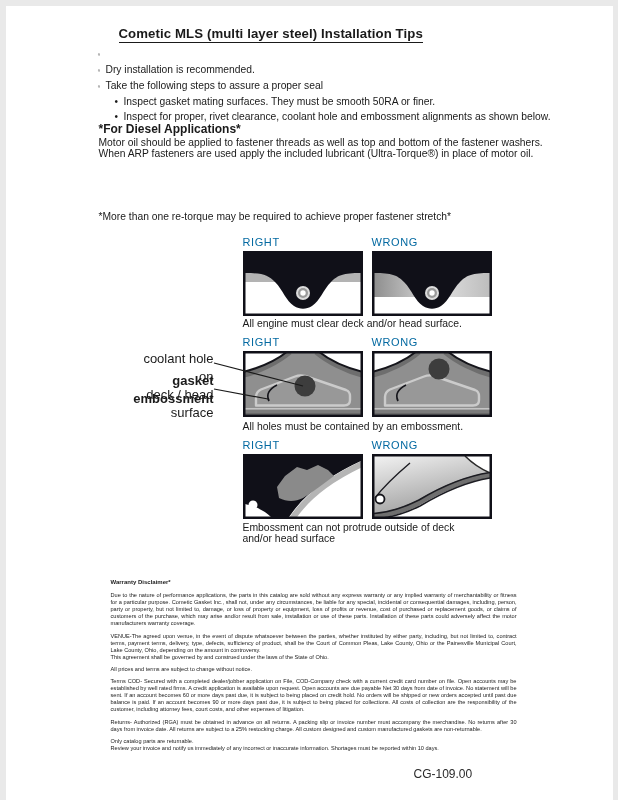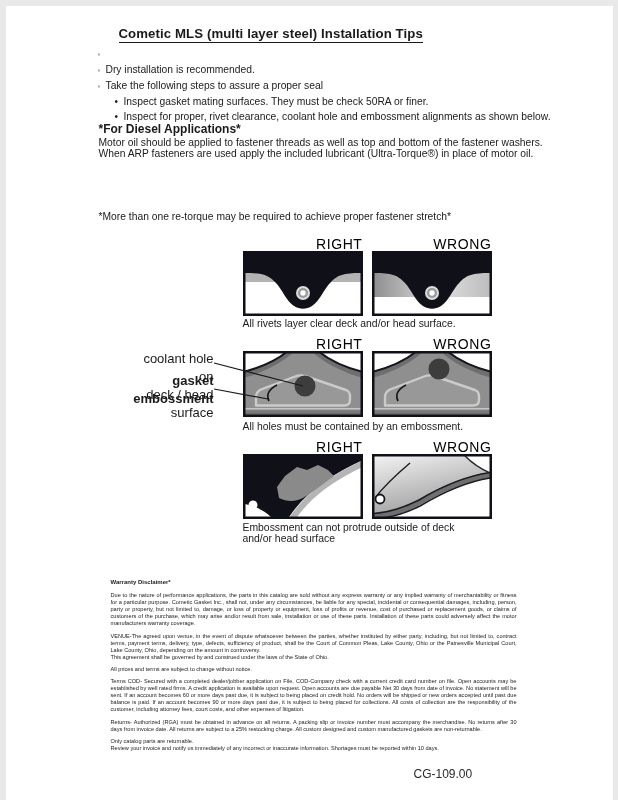--- a/index.html
+++ b/index.html
@@ -14,21 +14,21 @@
     border-bottom:1.6px solid #1a1a1a;padding-bottom:1px;letter-spacing:.1px;
   }
   .bullets{left:92px;top:41px;font-size:10.3px;line-height:15px;}
   .b-row{display:flex;align-items:baseline;}
   .b-row .mk{width:8px;font-size:8px;flex:0 0 8px;}
   .b-row.sub{margin-left:17px;}
   .b-row.sub .mk{font-size:10px;width:9px;flex:0 0 9px;}
   .diesel-h{left:93px;top:116px;font-size:12px;font-weight:bold;}
   .para{left:93px;font-size:10.3px;line-height:11.4px;width:452px;white-space:pre-line;}
   .p1{top:131px;} .p2{top:163px;} .p3{top:205px;}
-  .fig-label{font-size:14px;letter-spacing:.6px;color:#000000;width:120px;text-align:right;}
+  .fig-label{font-size:11px;letter-spacing:.6px;color:#0369a1;width:120px;text-align:left;}
   .fig-box svg{display:block;}
   .caption{font-size:10.4px;color:#1a1a1a;white-space:pre-line;line-height:11px;}
   .annot{font-size:13px;line-height:18px;text-align:right;white-space:pre-line;color:#1a1a1a;}
   .disc{left:105px;top:573px;width:406px;font-size:5.6px;line-height:7.1px;color:#222;}
   .disc .dh{font-weight:bold;font-size:6px;margin-bottom:6px;}
   .disc p{margin:0 0 5px 0;text-align:justify;}
   .disc p.tight{margin-bottom:0;}
   .page-num{left:408px;top:761px;font-size:12px;color:#2a2a2a;}
 </style>
 </head>
@@ -45,21 +45,21 @@
     <div class="b-row">
       <span class="mk">◦</span>
       <span>Dry installation is recommended.</span>
     </div>
     <div class="b-row">
       <span class="mk">◦</span>
       <span>Take the following steps to assure a proper seal</span>
     </div>
     <div class="b-row sub">
       <span class="mk">•</span>
-      <span>Inspect gasket mating surfaces.  They must be check 50RA or finer.</span>
+      <span>Inspect gasket mating surfaces.  They must be smooth 50RA or finer.</span>
     </div>
     <div class="b-row sub">
       <span class="mk">•</span>
       <span>Inspect for proper, rivet clearance, coolant hole and embossment alignments as shown below.</span>
     </div>
   </div>
 
   <div class="abs diesel-h">*For Diesel Applications*</div>
   <div class="abs para p1">Motor oil should be applied to fastener threads as well as top and bottom of the fastener washers.
 When ARP fasteners are used apply the included lubricant (Ultra-Torque®) in place of motor oil.</div>
@@ -90,21 +90,21 @@
       </defs>
       <rect width="120" height="65" fill="#ffffff"></rect>
       <rect x="2" y="22" width="116" height="24" fill="url(#gw1)"></rect>
       <path d="M2,2 H118 V22 C100,22 95,24 88,31 C80,39 77,50 69,55 C63,58.5 57,58.5 51,55 C43,50 40,39 32,31 C25,24 20,22 2,22 Z" fill="#101018"></path>
       <circle cx="60" cy="42" r="7" fill="#dcdcdc"></circle>
       <circle cx="60" cy="42" r="5" fill="#9a9a9a"></circle>
       <circle cx="60" cy="42" r="2.7" fill="#ffffff"></circle>
       <rect x="1.25" y="1.25" width="117.5" height="62.5" fill="none" stroke="#101018" stroke-width="2.5"></rect>
     </svg>
   </div>
-  <div class="abs caption" style="left:237px;top:312px;">All rivets layer clear deck and/or head surface.</div>
+  <div class="abs caption" style="left:237px;top:312px;">All engine must clear deck and/or head surface.</div>
 
   <div class="abs fig-label" style="left:237px;top:330px;">RIGHT</div>
   <div class="abs fig-label" style="left:366px;top:330px;">WRONG</div>
 
   <div class="abs annot" style="left:130px;top:344px;width:78px;">coolant hole on
 deck / head surface</div>
   <div class="abs annot" style="left:120px;top:366px;width:88px;font-weight:bold;">gasket embossment</div>
 
   <div class="abs fig-box" style="left:237px;top:345px;">
     <svg width="120" height="66" viewBox="0 0 120 66">

